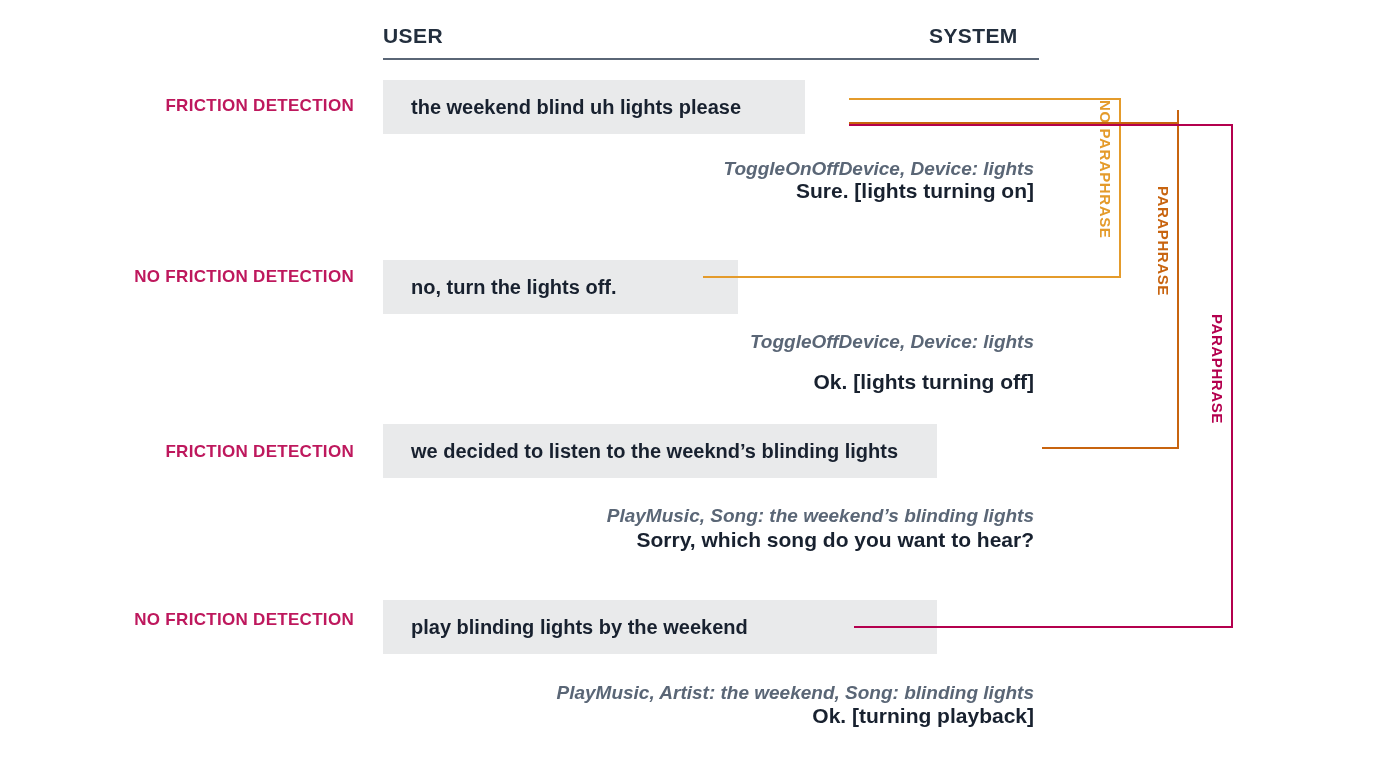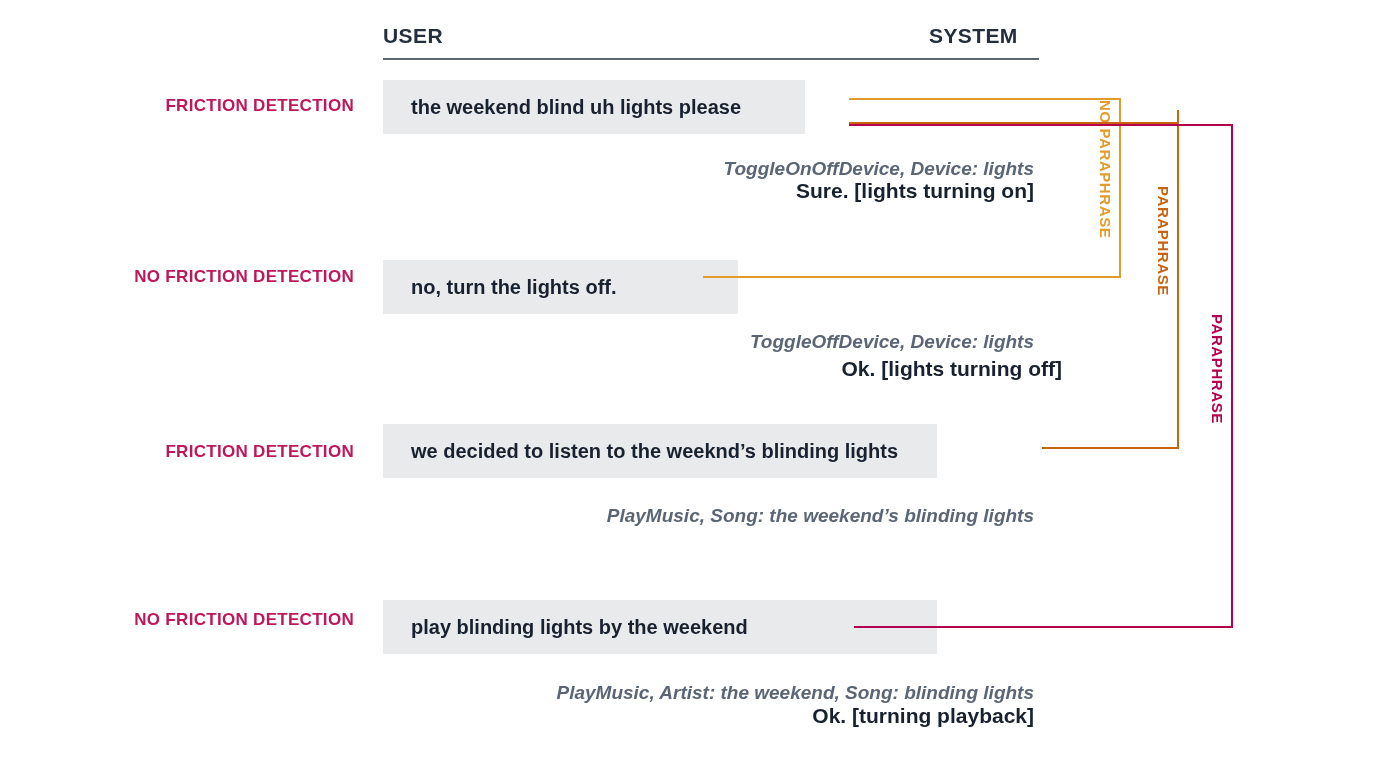--- a/index.html
+++ b/index.html
@@ -115,28 +115,29 @@
   <div class="nlu right-anchor2" style="left:1034px; top:144px;">ToggleOnOffDevice, Device: lights</div>
 
   <div class="resp right-anchor2" style="left:1034px; top:179px;">Sure. [lights turning on]</div>
 
   <div class="side-label right-anchor" style="left:354px; top:267px;">NO FRICTION DETECTION</div>
 
   <div class="user-box" style="left:383px; top:260px; width:355px;">no, turn the lights off.</div>
 
   <div class="nlu right-anchor2" style="left:1034px; top:317px;">ToggleOffDevice, Device: lights</div>
 
-  <div class="resp right-anchor2" style="left:1034px; top:357px;margin-left:28px;">Ok. [lights turning off]</div>
+  <div class="resp right-anchor2" style="left:1034px; top:370px;">Ok. [lights turning off]</div>
 
   <div class="side-label right-anchor" style="left:354px; top:442px;">FRICTION DETECTION</div>
 
   <div class="user-box" style="left:383px; top:424px; width:554px;">we decided to listen to the weeknd’s blinding lights</div>
 
   <div class="nlu right-anchor2" style="left:1034px; top:491px;">PlayMusic, Song: the weekend’s blinding lights</div>
 
+  <div class="resp right-anchor2" style="left:1034px; top:528px;">Sorry, which song do you want to hear?</div>
 
   <div class="side-label right-anchor" style="left:354px; top:610px;">NO FRICTION DETECTION</div>
 
   <div class="user-box" style="left:383px; top:600px; width:554px;">play blinding lights by the weekend</div>
 
   <div class="nlu right-anchor2" style="left:1034px; top:668px;">PlayMusic, Artist: the weekend, Song: blinding lights</div>
 
   <div class="resp right-anchor2" style="left:1034px; top:704px;">Ok. [turning playback]</div>
 
   <div class="ln h" style="left:849px; top:98px; width:272px; background:#e49b2b;"></div>

